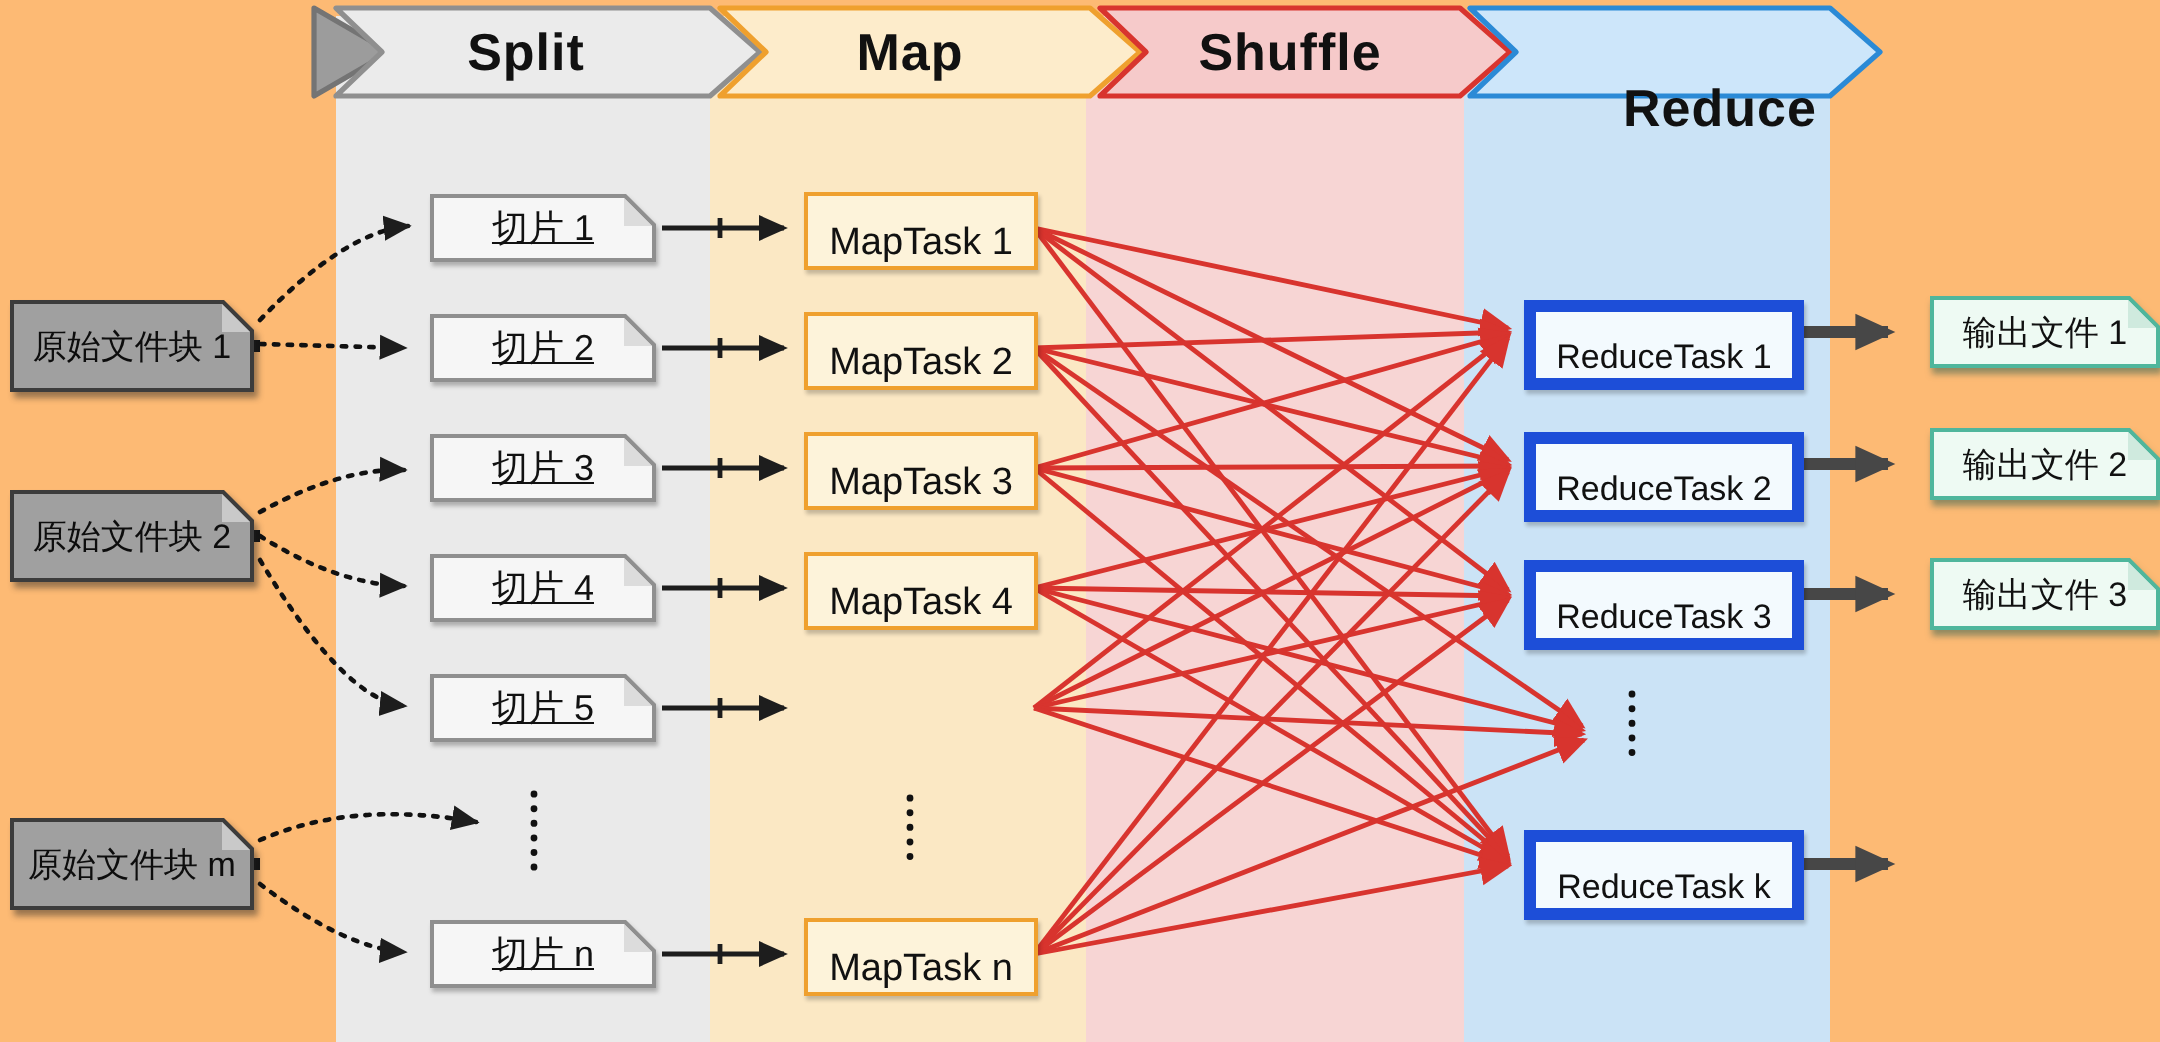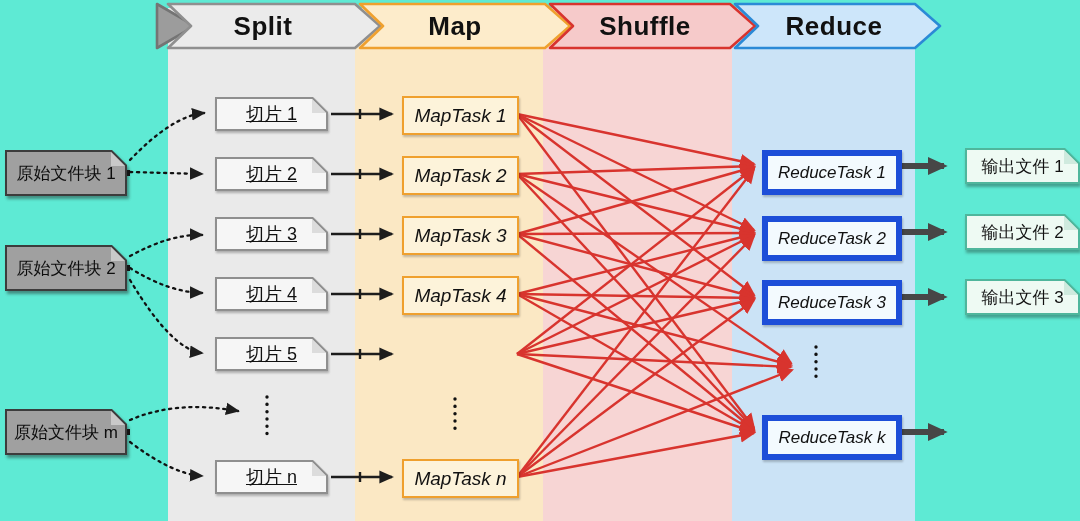--- a/index.html
+++ b/index.html
@@ -1,32 +1,32 @@
 <!DOCTYPE html>
 <html><head>
 <meta charset="utf-8">
 <style>
   html,body{margin:0;padding:0;background:#fff;}
   body{width:1080px;height:521px;font-family:"Liberation Sans","DejaVu Sans",sans-serif;}
-  .stage{position:relative;width:1080px;height:521px;overflow:hidden;background:#5eead4;}
+  .stage{position:relative;width:1080px;height:521px;overflow:hidden;background:#fdba74;}
 
   
   .band{position:absolute;top:8px;bottom:0;}
   .band-split  {left:168px;width:187px;background:#eaeaea;}
   .band-map    {left:355px;width:188px;background:#fbe8c4;}
   .band-shuffle{left:543px;width:189px;background:#f7d5d4;}
   .band-reduce {left:732px;width:183px;background:#cbe3f6;}
 
   
   svg.layer{position:absolute;left:0;top:0;width:1080px;height:521px;pointer-events:none;}
 
   
   .phase-label{position:absolute;top:4px;height:44px;width:190px;line-height:44px;
     text-align:center;font-size:26px;font-weight:bold;color:#111;letter-spacing:.5px;}
-  .pl-split{left:168px;} .pl-map{left:360px;} .pl-shuffle{left:550px;} .pl-reduce{left:739px;}
+  .pl-split{left:168px;} .pl-map{left:360px;} .pl-shuffle{left:550px;} .pl-reduce{left:765px;margin-top:28px;}
 
   
   .doc{position:absolute;filter:drop-shadow(2px 3px 1.5px rgba(30,30,30,.45));}
   .doc .shape{position:absolute;inset:0;clip-path:polygon(0 0,calc(100% - 15px) 0,100% 15px,100% 100%,0 100%);}
   .doc .fill {position:absolute;inset:2px;clip-path:polygon(0 0,calc(100% - 14px) 0,100% 14px,100% 100%,0 100%);}
   .doc .fold {position:absolute;top:2px;right:2px;width:14px;height:14px;
     clip-path:polygon(0 0,100% 100%,0 100%);}
   .doc .label{position:absolute;inset:0;display:flex;align-items:center;justify-content:center;
     font-size:17px;color:#111;white-space:nowrap;}
 
@@ -42,22 +42,22 @@
   .doc-slice .fold{background:#dcdcdc;}
   .doc-slice .label{font-size:18px;text-decoration:underline;}
 
   .doc-out{width:115px;height:36px;left:965px;filter:drop-shadow(1px 3px 1.5px rgba(40,90,75,.5));}
   .doc-out .shape{background:#4fb69c;}
   .doc-out .fill{background:#eefaf3;}
   .doc-out .fold{background:#cfeade;}
   .doc-out .label{font-size:17px;}
 
   
-  .task{position:absolute;display:flex;align-items:center;justify-content:center;
-    white-space:nowrap;box-shadow:1px 2px 2px rgba(0,0,0,.22);font-style:italic;}
+  .task{position:absolute;display:flex;align-items:flex-end;justify-content:center;
+    white-space:nowrap;box-shadow:1px 2px 2px rgba(0,0,0,.22);}
   .task-map{width:113px;height:35px;left:402px;background:#fdf3da;border:2px solid #efa02e;
     font-size:19px;color:#111;}
   .task-reduce{width:128px;height:33px;left:762px;background:#f3fafe;border:6px solid #1d4ed8;
     font-size:17px;color:#111;}
 </style>
 </head>
 <body>
 
 <div class="stage">
 

